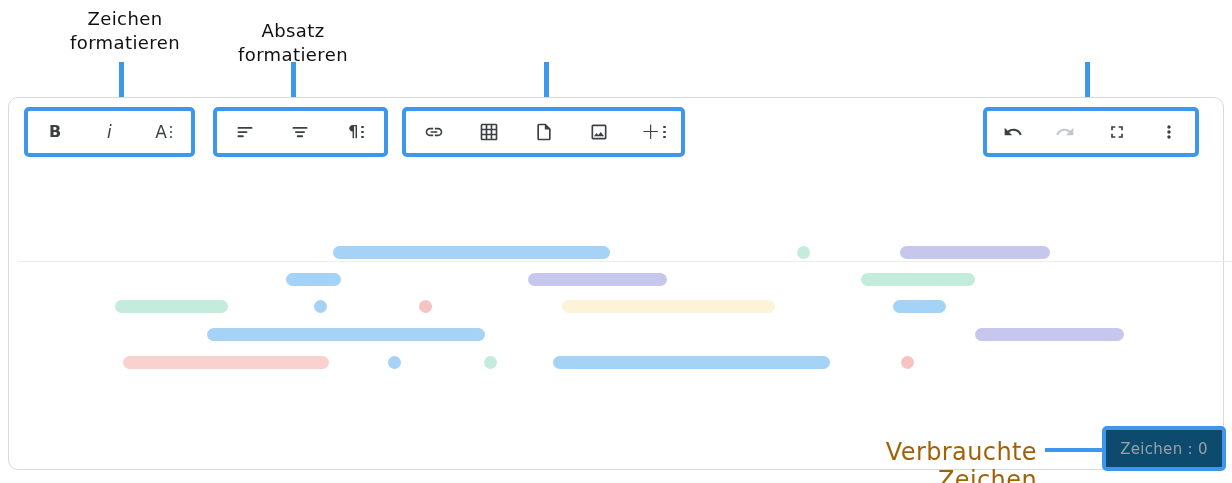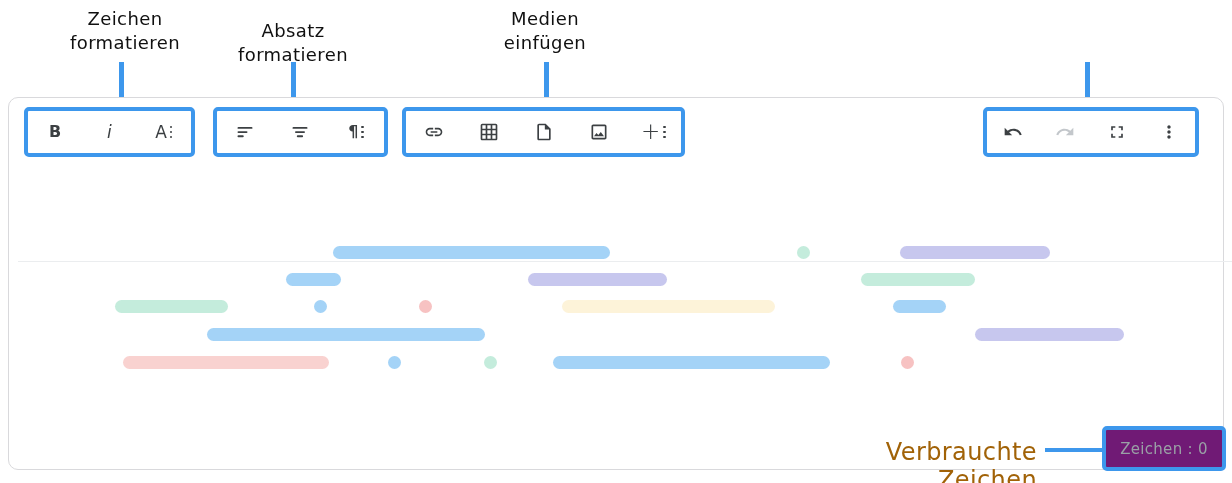--- a/index.html
+++ b/index.html
@@ -52,45 +52,41 @@
   .g-para{font-weight:600;font-size:16px;}
   .g-plus{font-size:23px;font-weight:200;margin-top:-2px;}
   .dots{display:flex;flex-direction:column;gap:2.5px;margin-left:3px;}
   .dots i{display:block;width:2.6px;height:2.6px;border-radius:50%;background:currentColor;}
   svg.ic{width:20px;height:20px;fill:currentColor;display:block;}
 
   
   .footer-label{position:absolute;left:790px;top:438px;width:247px;text-align:right;
                 font-size:24px;letter-spacing:.4px;color:#a16207;}
   .counter-box{position:absolute;left:1102px;top:426px;width:124px;height:45px;box-sizing:border-box;
-               border:4px solid var(--accent);border-radius:5px;background:#701a75;
+               border:4px solid var(--accent);border-radius:5px;background:#0c4a6e;
                display:flex;align-items:center;justify-content:center;}
   .counter-text{font-size:15px;letter-spacing:.3px;color:var(--counter-text);}
 
   
   .blob-layer{position:absolute;left:0;top:0;width:100%;height:100%;pointer-events:none;}
   .blob{position:absolute;height:13px;border-radius:7px;}
   .blob.dot{width:13px;border-radius:50%;}
 </style>
 </head>
 <body>
 
 <div class="page">
 
   <div class="ann-label lbl-1">
     <span>Zeichen</span>
     <span>formatieren</span>
   </div>
   <div class="ann-label lbl-2">
     <span>Absatz</span>
     <span>formatieren</span>
-  </div>
-  <div class="ann-label lbl-3">
-    <span>Medien</span>
-    <span>einfügen</span>
   </div>
 
   <div class="vline vl-1"></div>
   <div class="vline vl-2"></div>
   <div class="vline vl-3"></div>
   <div class="vline vl-4"></div>
 
   <div class="panel">
     <div class="divider div-toolbar"></div>
 

